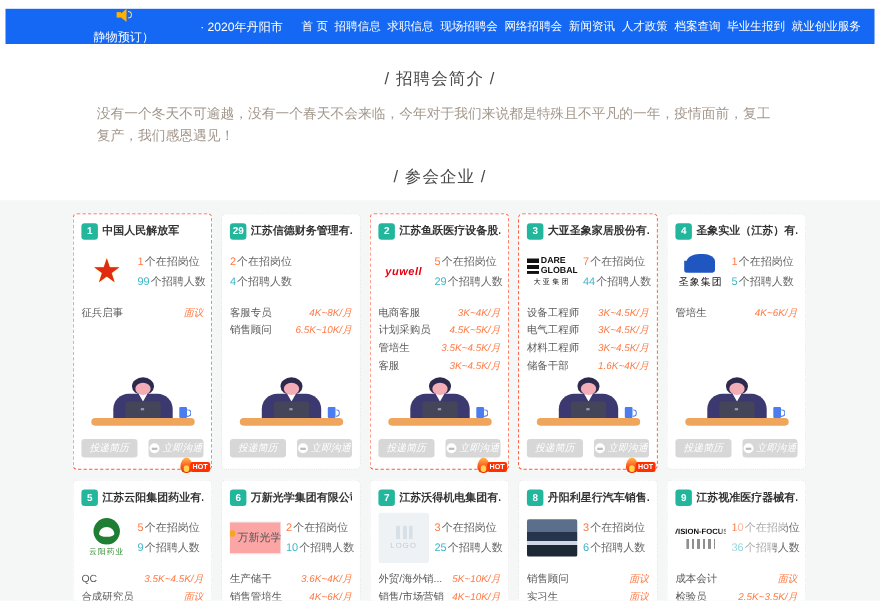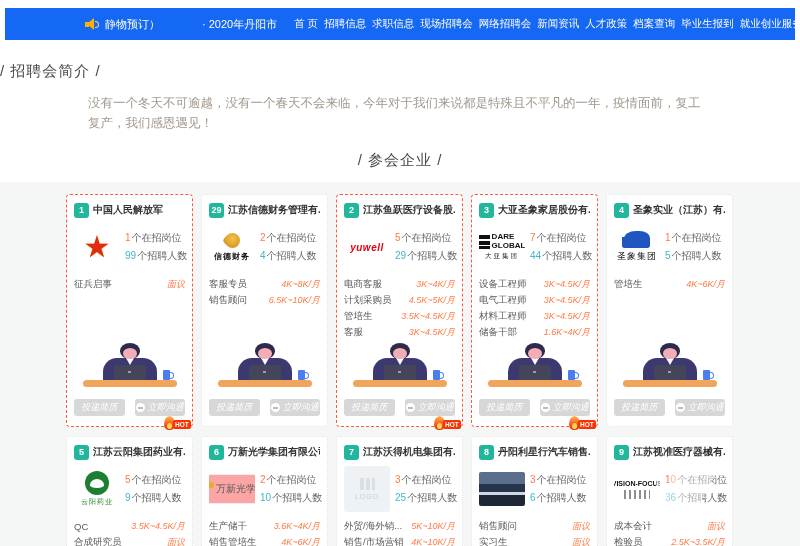--- a/index.html
+++ b/index.html
@@ -7,33 +7,33 @@
   body {
     font-family: "Liberation Sans", "DejaVu Sans", sans-serif;
     background:#ffffff; position:relative;
   }
 
   
   .navbar{
     margin:8px 5px 0; height:32px; background:#1568f3;
     display:flex; align-items:center; padding:0 14px 0 80px;
   }
-  .ann1{ display:flex; align-items:center; gap:6px; color:#fff; font-size:11px; white-space:nowrap;}
+  .ann1{ display:flex; align-items:center; gap:6px; color:#fff; font-size:11px; white-space:nowrap;flex-direction:column;}
   .speaker{ position:relative; width:14px; height:12px; display:inline-block;}
   .speaker::before{ content:""; position:absolute; left:0; top:3.5px; width:4px; height:5px; background:#ffb000;}
   .speaker::after{ content:""; position:absolute; left:2px; top:0;
     border-top:6px solid transparent; border-bottom:6px solid transparent; border-right:7px solid #ffb000;}
   .speaker i{ position:absolute; left:10px; top:2.5px; width:4px; height:7px;
     border:1.5px solid #ffd27a; border-left:none; border-radius:0 5px 5px 0;}
   .ann2{ color:#fff; font-size:11px; margin-left:42px; white-space:nowrap;}
   .nav-menu{ display:flex; gap:4px; margin-left:16px; flex:1;}
   .nav-item{ color:#fff; font-size:10.5px; text-decoration:none; white-space:nowrap; padding:0 1px;}
 
   
-  .intro-title{ font-size:15px; font-weight:400; color:#4a4a4a;
+  .intro-title{ text-align:center; font-size:15px; font-weight:400; color:#4a4a4a;
     letter-spacing:1px; padding-top:22px; margin-bottom:12px;}
   .intro-text{ width:624px; margin:0 auto; font-size:12.5px; line-height:20px; color:#a2968b;}
   .companies-title{ text-align:center; font-size:15px; font-weight:400; color:#4a4a4a;
     letter-spacing:1px; margin-top:18px;}
 
   
   .companies{ margin-top:12px; background:#f5f7f6; padding:12px 0 40px; min-height:400px;}
   .company-grid{ width:668px; margin:0 auto; display:grid; grid-template-columns:repeat(5,127px); gap:9px 8px;}
 
   .card{ height:233px; background:#fff; border:1px dotted #e2e2e2; border-radius:4px;
@@ -217,24 +217,20 @@
       <i class="flame"></i>
           <i class="hot-t">HOT</i>
     </span>
   </article>
       <article class="card">
     <div class="card-head">
       <span class="rank">29</span>
       <span class="cname">江苏信德财务管理有...</span>
     </div>
     <div class="card-info">
-      <div class="logo">
-            <i class="xd-mark"></i>
-            <b class="xd-text">信德财务</b>
-          </div>
       <div class="stats">
         <div class="stat">
           <span class="num orange">2</span>
           <span class="lab">个在招岗位</span>
         </div>
         <div class="stat">
           <span class="num teal">4</span>
           <span class="lab">个招聘人数</span>
         </div>
       </div>

